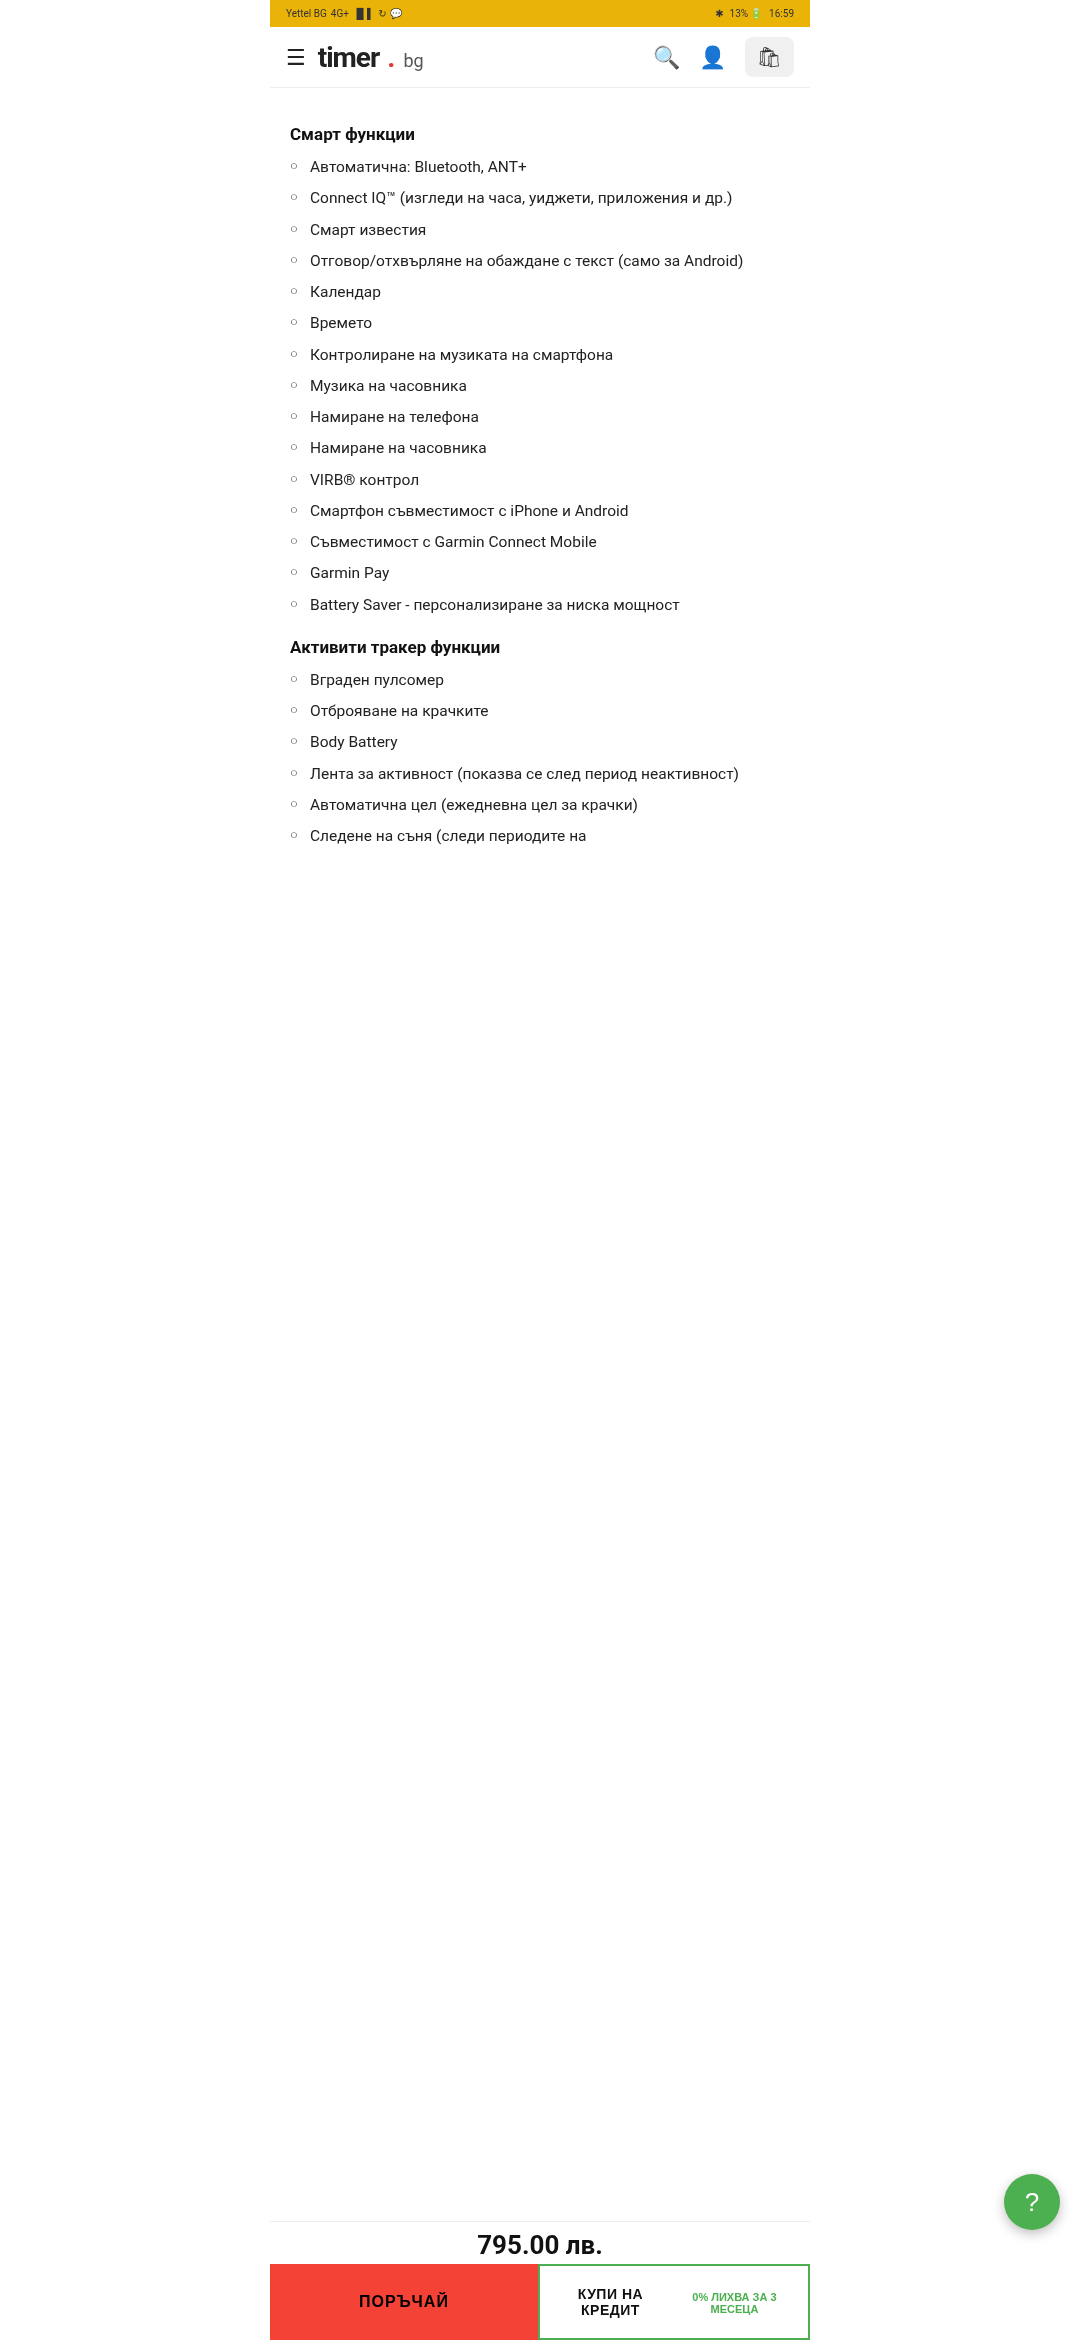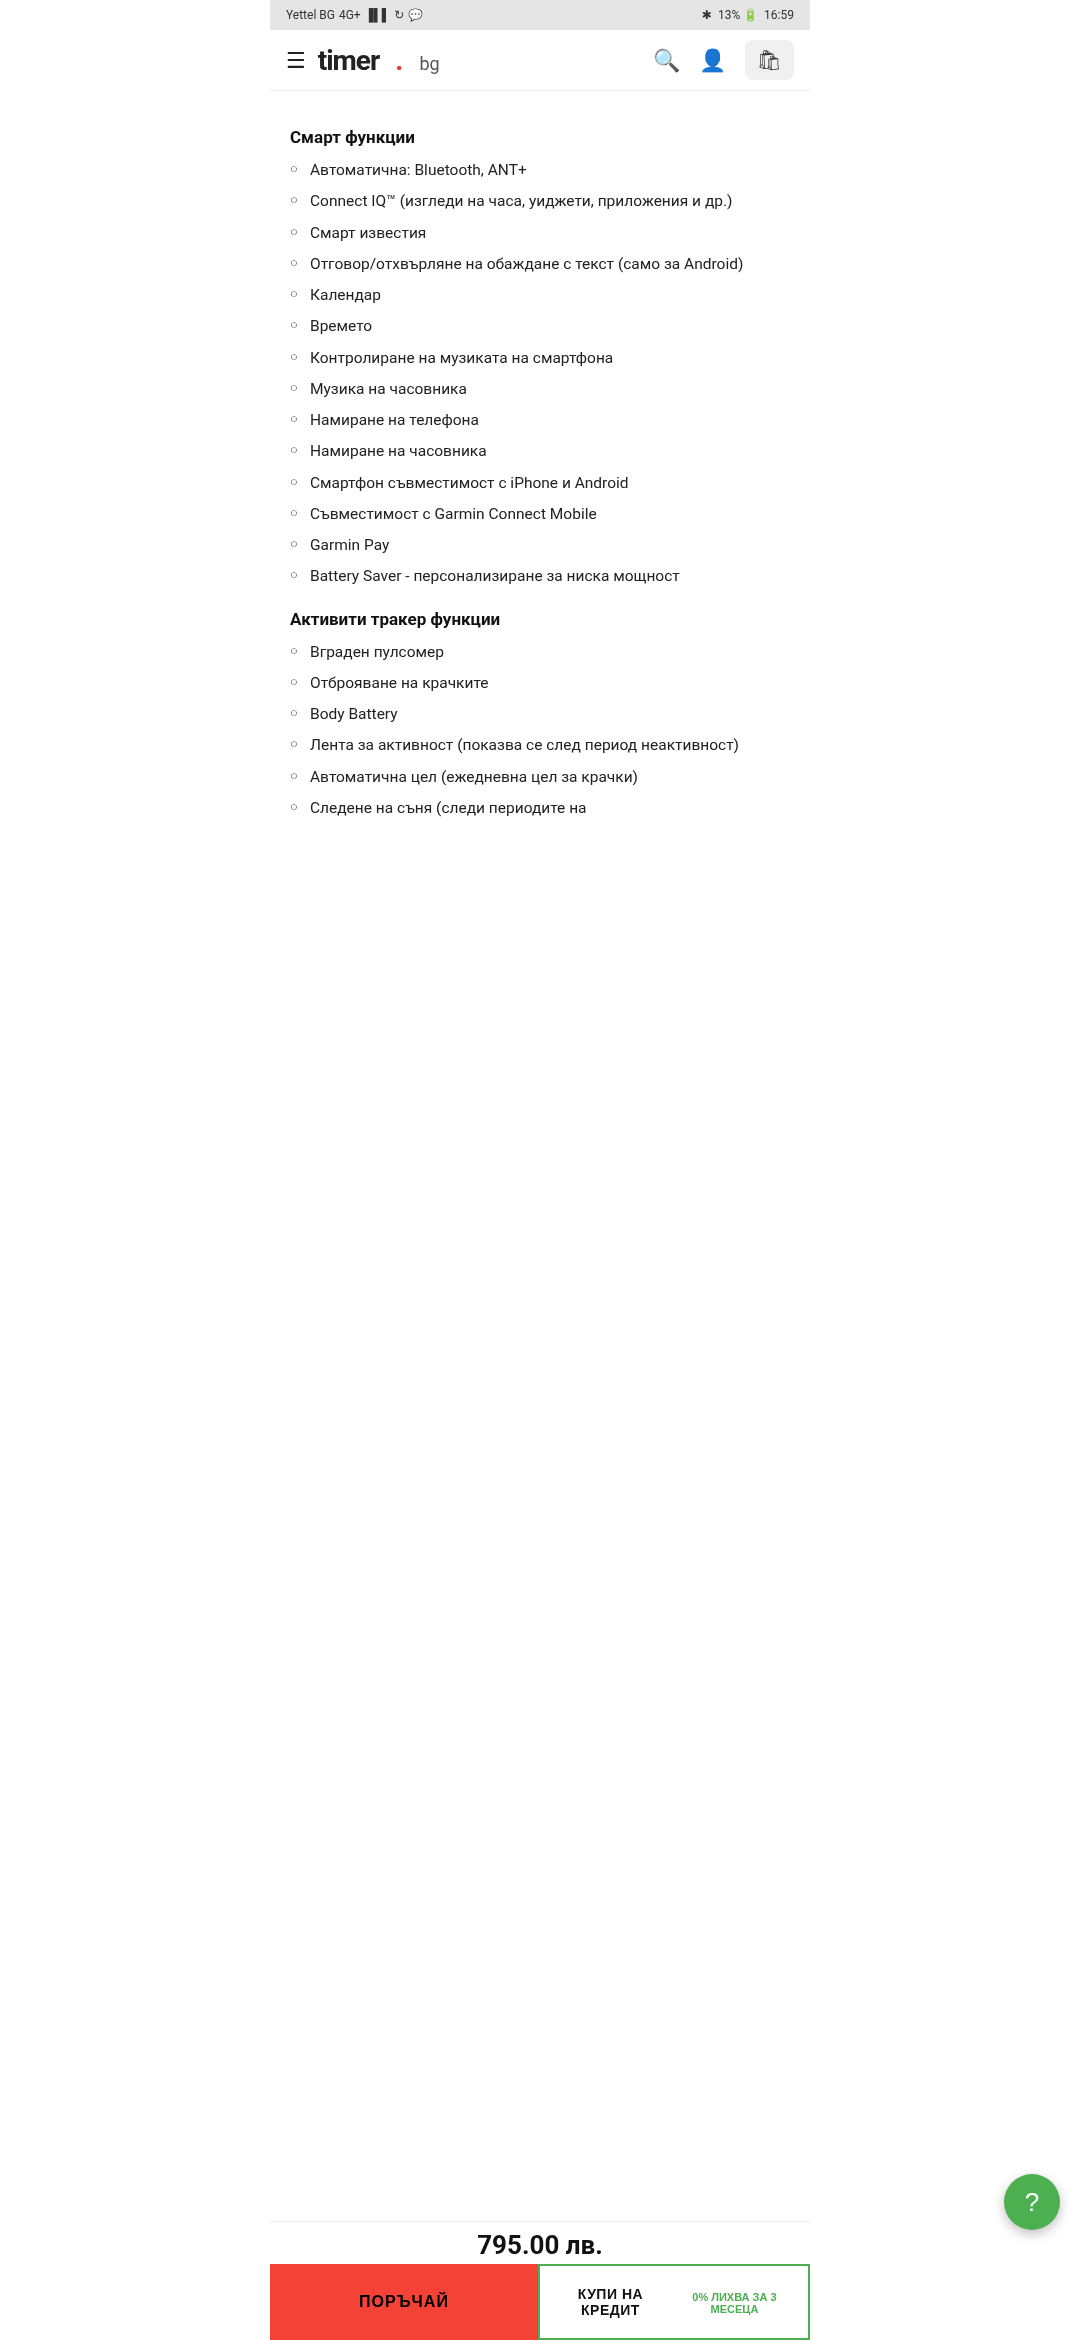--- a/index.html
+++ b/index.html
@@ -14,23 +14,23 @@
       font-size: 16px;
       color: #222;
     }
 
     
     .status-bar {
       display: flex;
       justify-content: space-between;
       align-items: center;
       padding: 8px 16px;
-      font-size: 12px;
+      font-size: 10px;
       color: #333;
-      background: #e5e5e5;
+      background: #eab308;
     }
     .status-left { display: flex; align-items: center; gap: 4px; }
     .status-right { display: flex; align-items: center; gap: 6px; }
 
     
     .navbar {
       display: flex;
       align-items: center;
       justify-content: space-between;
       padding: 10px 16px;
@@ -38,21 +38,21 @@
       border-bottom: 1px solid #eee;
       position: sticky;
       top: 0;
       z-index: 100;
     }
     .navbar-left { display: flex; align-items: center; gap: 12px; }
     .hamburger-icon { font-size: 22px; color: #222; cursor: pointer; }
     .logo {
       display: flex;
       align-items: baseline;
-      gap: 16px;
+      gap: 8px;
     }
     .logo-timer {
       font-size: 28px;
       font-weight: 700;
       color: #222;
       letter-spacing: -1px;
     }
     .logo-dot { color: #e53935; font-size: 28px; font-weight: 700; }
     .logo-bg { color: #555; font-size: 18px; font-weight: 400; }
 
@@ -236,20 +236,21 @@
     <li>Автоматична: Bluetooth, ANT+</li>
         <li>Connect IQ™ (изгледи на часа, уиджети, приложения и др.)</li>
         <li>Смарт известия</li>
         <li>Отговор/отхвърляне на обаждане с текст (само за Android)</li>
         <li>Календар</li>
         <li>Времето</li>
         <li>Контролиране на музиката на смартфона</li>
         <li>Музика на часовника</li>
         <li>Намиране на телефона</li>
         <li>Намиране на часовника</li>
+        <li>VIRB® контрол</li>
         <li>Смартфон съвместимост с iPhone и Android</li>
         <li>Съвместимост с Garmin Connect Mobile</li>
         <li>Garmin Pay</li>
         <li>Battery Saver - персонализиране за ниска мощност</li>
       </ul>
   </div>
 
   <div>
     <div class="section-title">Активити тракер функции</div>
     <ul class="feature-list">

